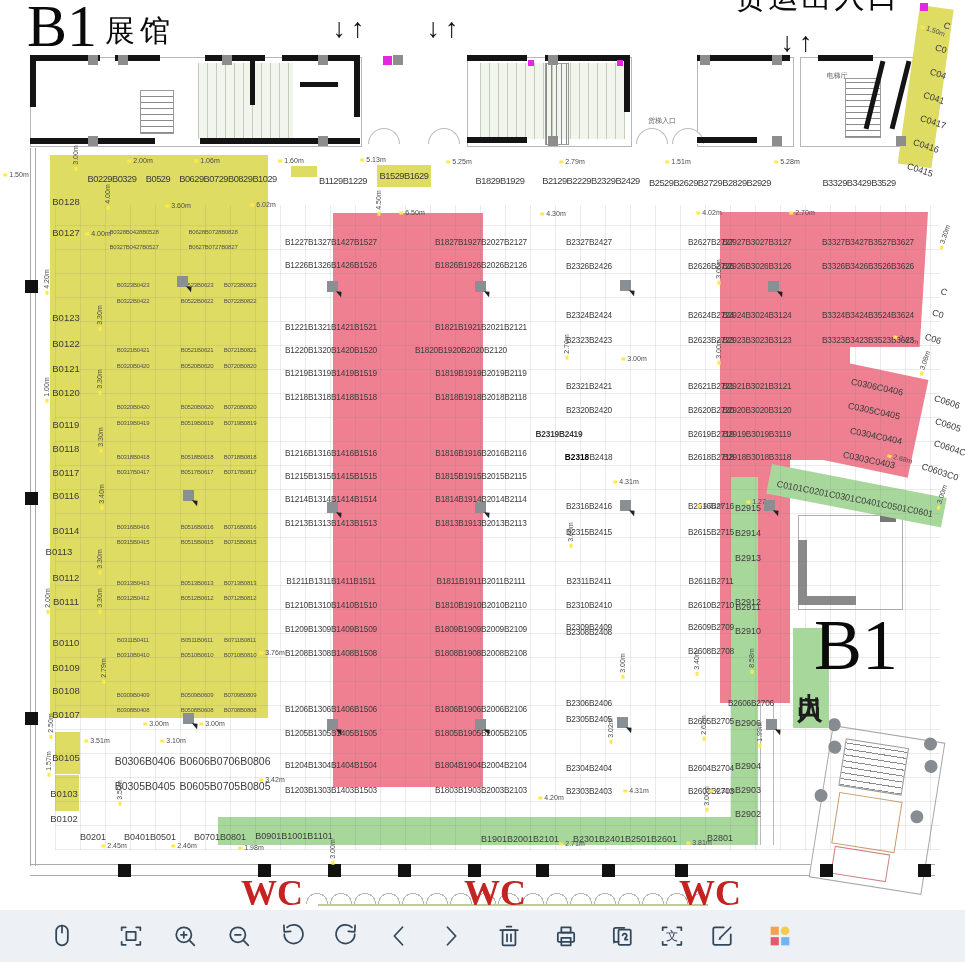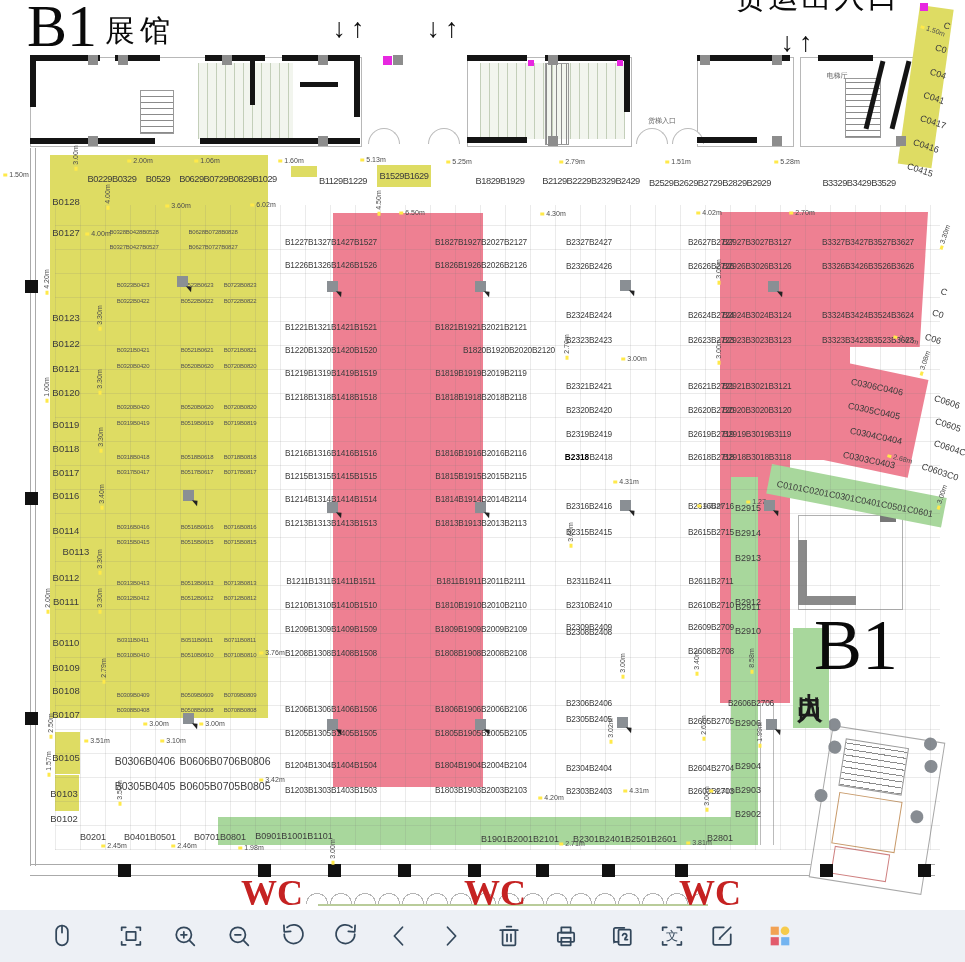--- a/index.html
+++ b/index.html
@@ -165,21 +165,21 @@
       <div class="lb L" style="left: 66px; top: 232px;">B0127</div>
       <div class="lb L" style="left: 66px; top: 317px;">B0123</div>
       <div class="lb L" style="left: 66px; top: 343px;">B0122</div>
       <div class="lb L" style="left: 66px; top: 368px;">B0121</div>
       <div class="lb L" style="left: 66px; top: 392px;">B0120</div>
       <div class="lb L" style="left: 66px; top: 424px;">B0119</div>
       <div class="lb L" style="left: 66px; top: 448px;">B0118</div>
       <div class="lb L" style="left: 66px; top: 472px;">B0117</div>
       <div class="lb L" style="left: 66px; top: 495px;">B0116</div>
       <div class="lb L" style="left: 66px; top: 530px;">B0114</div>
-      <div class="lb L" style="left: 76px; top: 551px;">B0113</div>
+      <div class="lb L" style="left: 59px; top: 551px;">B0113</div>
       <div class="lb L" style="left: 66px; top: 577px;">B0112</div>
       <div class="lb L" style="left: 66px; top: 601px;">B0111</div>
       <div class="lb L" style="left: 66px; top: 642px;">B0110</div>
       <div class="lb L" style="left: 66px; top: 667px;">B0109</div>
       <div class="lb L" style="left: 66px; top: 690px;">B0108</div>
       <div class="lb L" style="left: 66px; top: 714px;">B0107</div>
       <div class="lb L" style="left: 66px; top: 757px;">B0105</div>
       <div class="lb L" style="left: 64px; top: 793px;">B0103</div>
       <div class="lb L" style="left: 64px; top: 818px;">B0102</div>
       <div class="lb T" style="left: 112px; top: 179px;">B0229B0329</div>
@@ -243,21 +243,21 @@
       <div class="lb Y" style="left: 133px; top: 710px;">B0308B0408</div>
       <div class="lb Y" style="left: 197px; top: 710px;">B0508B0608</div>
       <div class="lb Y" style="left: 240px; top: 710px;">B0708B0808</div>
       <div class="lb M" style="left: 331px; top: 242px;">B1227B1327B1427B1527</div>
       <div class="lb M" style="left: 481px; top: 265px;">B1826B1926B2026B2126</div>
       <div class="lb M" style="left: 331px; top: 265px;">B1226B1326B1426B1526</div>
       <div class="lb M" style="left: 481px; top: 242px;">B1827B1927B2027B2127</div>
       <div class="lb M" style="left: 331px; top: 327px;">B1221B1321B1421B1521</div>
       <div class="lb M" style="left: 481px; top: 327px;">B1821B1921B2021B2121</div>
       <div class="lb M" style="left: 331px; top: 350px;">B1220B1320B1420B1520</div>
-      <div class="lb M" style="left: 461px; top: 350px; margin-left: 48px;">B1820B1920B2020B2120</div>
+      <div class="lb M" style="left: 461px; top: 350px;">B1820B1920B2020B2120</div>
       <div class="lb M" style="left: 331px; top: 373px;">B1219B1319B1419B1519</div>
       <div class="lb M" style="left: 481px; top: 373px;">B1819B1919B2019B2119</div>
       <div class="lb M" style="left: 331px; top: 397px;">B1218B1318B1418B1518</div>
       <div class="lb M" style="left: 481px; top: 397px;">B1818B1918B2018B2118</div>
       <div class="lb M" style="left: 331px; top: 453px;">B1216B1316B1416B1516</div>
       <div class="lb M" style="left: 481px; top: 453px;">B1816B1916B2016B2116</div>
       <div class="lb M" style="left: 331px; top: 476px;">B1215B1315B1415B1515</div>
       <div class="lb M" style="left: 481px; top: 476px;">B1815B1915B2015B2115</div>
       <div class="lb M" style="left: 331px; top: 499px;">B1214B1314B1414B1514</div>
       <div class="lb M" style="left: 481px; top: 499px;">B1814B1914B2014B2114</div>
@@ -290,21 +290,21 @@
       <div class="lb M" style="left: 757px; top: 315px;">B2924B3024B3124</div>
       <div class="lb M" style="left: 589px; top: 340px;">B2323B2423</div>
       <div class="lb M" style="left: 711px; top: 340px;">B2623B2723</div>
       <div class="lb M" style="left: 757px; top: 340px;">B2923B3023B3123</div>
       <div class="lb M" style="left: 589px; top: 386px;">B2321B2421</div>
       <div class="lb M" style="left: 711px; top: 386px;">B2621B2721</div>
       <div class="lb M" style="left: 757px; top: 386px;">B2921B3021B3121</div>
       <div class="lb M" style="left: 589px; top: 410px;">B2320B2420</div>
       <div class="lb M" style="left: 711px; top: 410px;">B2620B2720</div>
       <div class="lb M" style="left: 757px; top: 410px;">B2920B3020B3120</div>
-      <div class="lb M" style="left: 589px; top: 434px;">B2319B2419</div>
+      <div class="lb M" style="left: 559px; top: 434px; font-weight: bold;">B2319B2419</div>
       <div class="lb M" style="left: 711px; top: 434px;">B2619B2719</div>
       <div class="lb M" style="left: 757px; top: 434px;">B2919B3019B3119</div>
       <div class="lb MB" style="left: 577px; top: 457px;">B2318</div>
       <div class="lb M" style="left: 601px; top: 457px;">B2418</div>
       <div class="lb M" style="left: 711px; top: 457px;">B2618B2718</div>
       <div class="lb M" style="left: 757px; top: 457px;">B2918B3018B3118</div>
       <div class="lb M" style="left: 868px; top: 242px;">B3327B3427B3527B3627</div>
       <div class="lb M" style="left: 868px; top: 266px;">B3326B3426B3526B3626</div>
       <div class="lb M" style="left: 868px; top: 315px;">B3324B3424B3524B3624</div>
       <div class="lb M" style="left: 868px; top: 340px;">B3323B3423B3523B3623</div>

